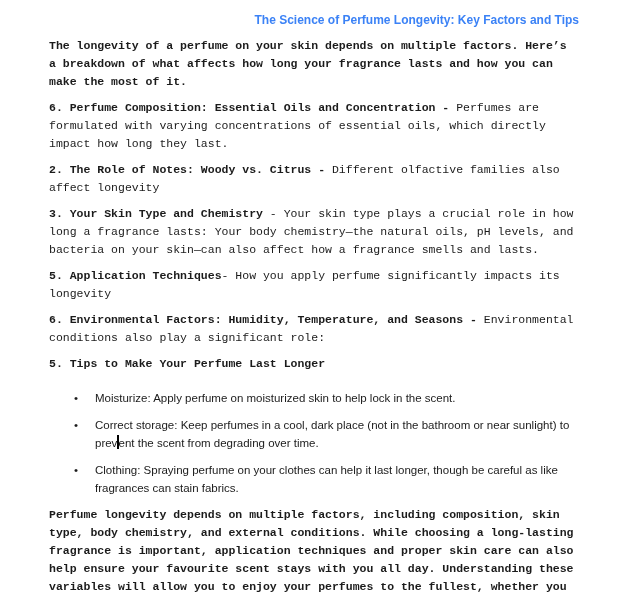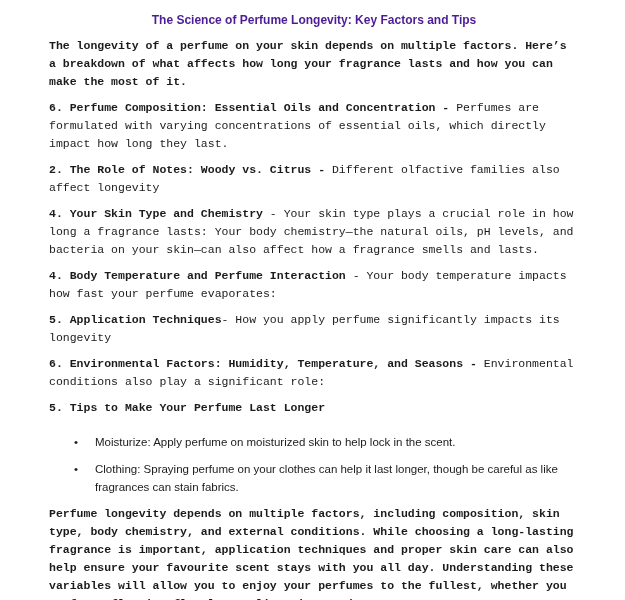--- a/index.html
+++ b/index.html
@@ -20,22 +20,22 @@
     height: 600px;
     padding: 11px 46px 0 49px;
     background: #ffffff;
     cursor: text;
   }
   .title {
     margin: 0 0 8px 0;
     font-size: 12px;
     line-height: 18px;
     font-weight: 700;
-    text-align: center;
-    color: #4c1d95;
+    text-align: right;
+    color: #3b82f6;
   }
   .para {
     margin: 0 0 8px 0;
     font-size: 11.5px;
     line-height: 18px;
     font-weight: 400;
     font-family: Liberation Mono, monospace;
   }
   .bold {
     font-weight: 700;
@@ -76,30 +76,30 @@
 <div class="page">
 
   <h1 class="title">The Science of Perfume Longevity: Key Factors and Tips</h1>
 
   <p class="para bold">The longevity of a perfume on your skin depends on multiple factors. Here’s a breakdown of what affects how long your fragrance lasts and how you can make the most of it.</p>
 
   <p class="para"><span class="bold">6. Perfume Composition: Essential Oils and Concentration -</span><span> Perfumes are formulated with varying concentrations of essential oils, which directly impact how long they last.</span></p>
 
   <p class="para"><span class="bold">2. The Role of Notes: Woody vs. Citrus -</span><span> Different olfactive families also affect longevity</span></p>
 
-  <p class="para"><span class="bold">4. Your Skin Type and Chemistry</span><span> - Your skin type plays a crucial role in how long a fragrance lasts: Your body chemistry—the natural oils, pH levels, and bacteria on your skin—can also affect how a fragrance smells and lasts.</span></p>
+  <p class="para"><span class="bold">3. Your Skin Type and Chemistry</span><span> - Your skin type plays a crucial role in how long a fragrance lasts: Your body chemistry—the natural oils, pH levels, and bacteria on your skin—can also affect how a fragrance smells and lasts.</span></p>
 
-  <p class="para"><span class="bold">4. Body Temperature and Perfume Interaction</span><span> - Your body temperature impacts how fast your perfume evaporates:</span></p>
 
   <p class="para"><span class="bold">5. Application Techniques</span><span>- How you apply perfume significantly impacts its longevity</span></p>
 
   <p class="para"><span class="bold">6. Environmental Factors: Humidity, Temperature, and Seasons -</span><span> Environmental conditions also play a significant role:</span></p>
 
   <p class="para"><span class="bold">5. Tips to Make Your Perfume Last Longer</span><span></span></p>
 
   <ul class="tips">
     <li><span>Moisturize: Apply perfume on moisturized skin to help lock in the scent.</span></li>
+    <li><span>Correct storage: Keep perfumes in a cool, dark place (not in the bathroom or near sunlight) to prev</span><span class="caret"></span><span>ent the scent from degrading over time.</span></li>
     <li><span>Clothing: Spraying perfume on your clothes can help it last longer, though be careful as like fragrances can stain fabrics.</span></li>
   </ul>
 
   <p class="para bold">Perfume longevity depends on multiple factors, including composition, skin type, body chemistry, and external conditions. While choosing a long-lasting fragrance is important, application techniques and proper skin care can also help ensure your favourite scent stays with you all day. Understanding these variables will allow you to enjoy your perfumes to the fullest, whether you prefer a fleeting floral or a lingering woody scent.</p>
 
 </div>
 
 </body></html>

